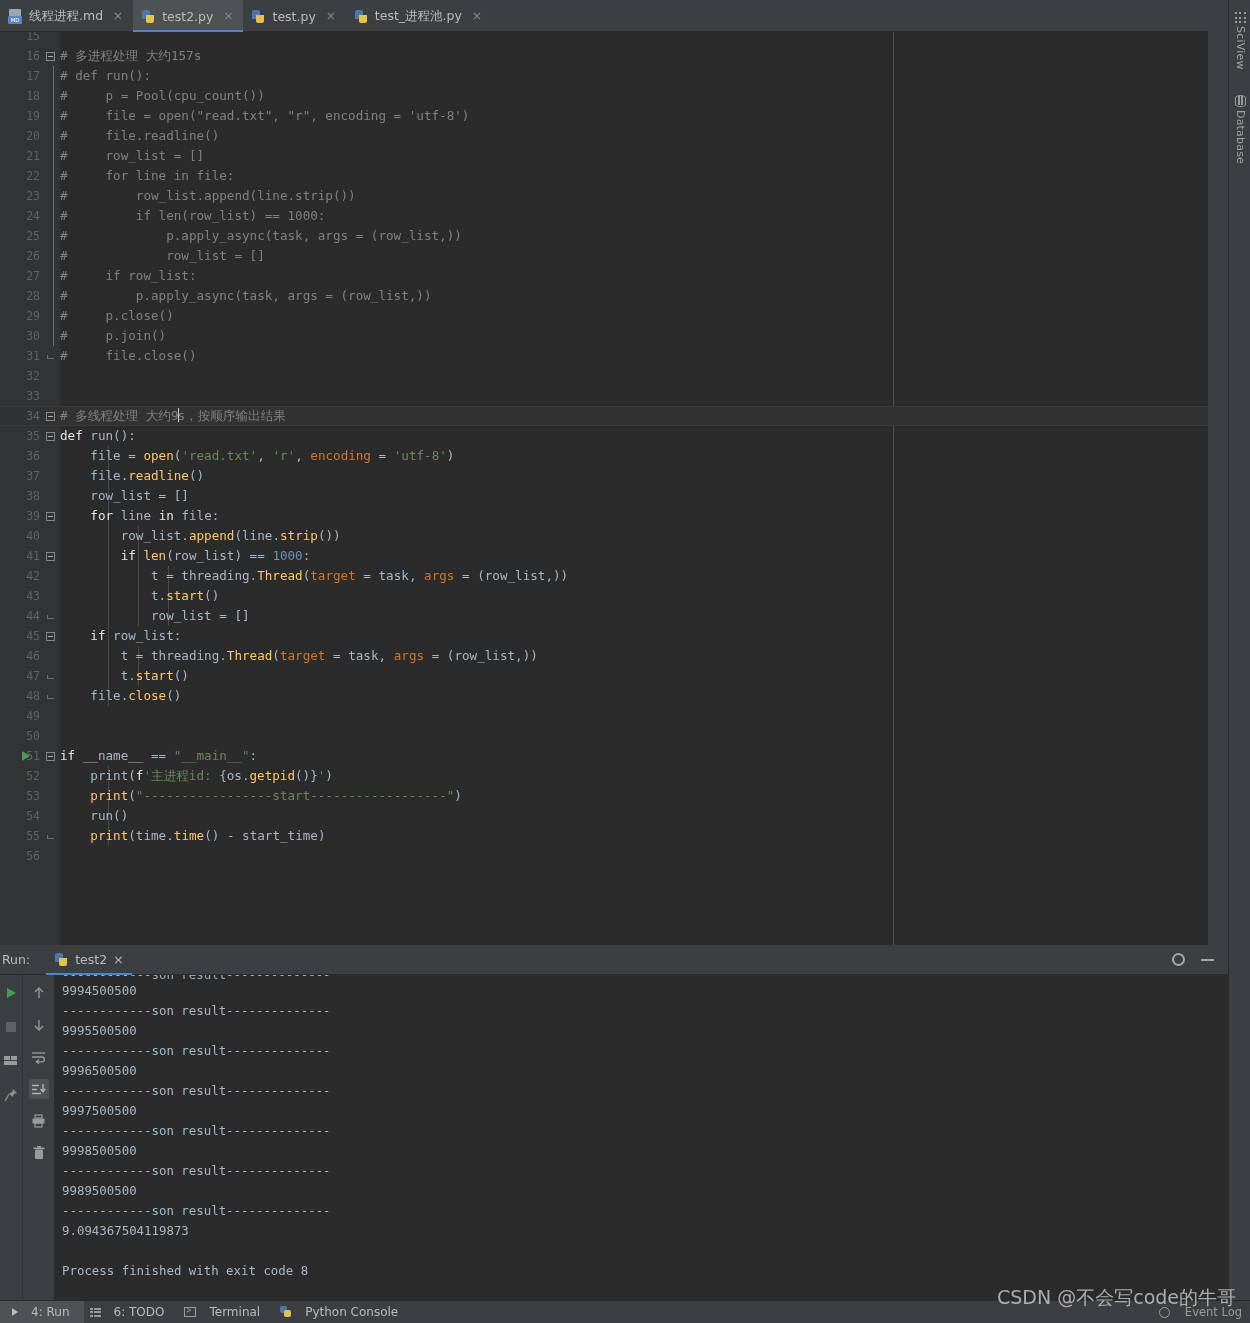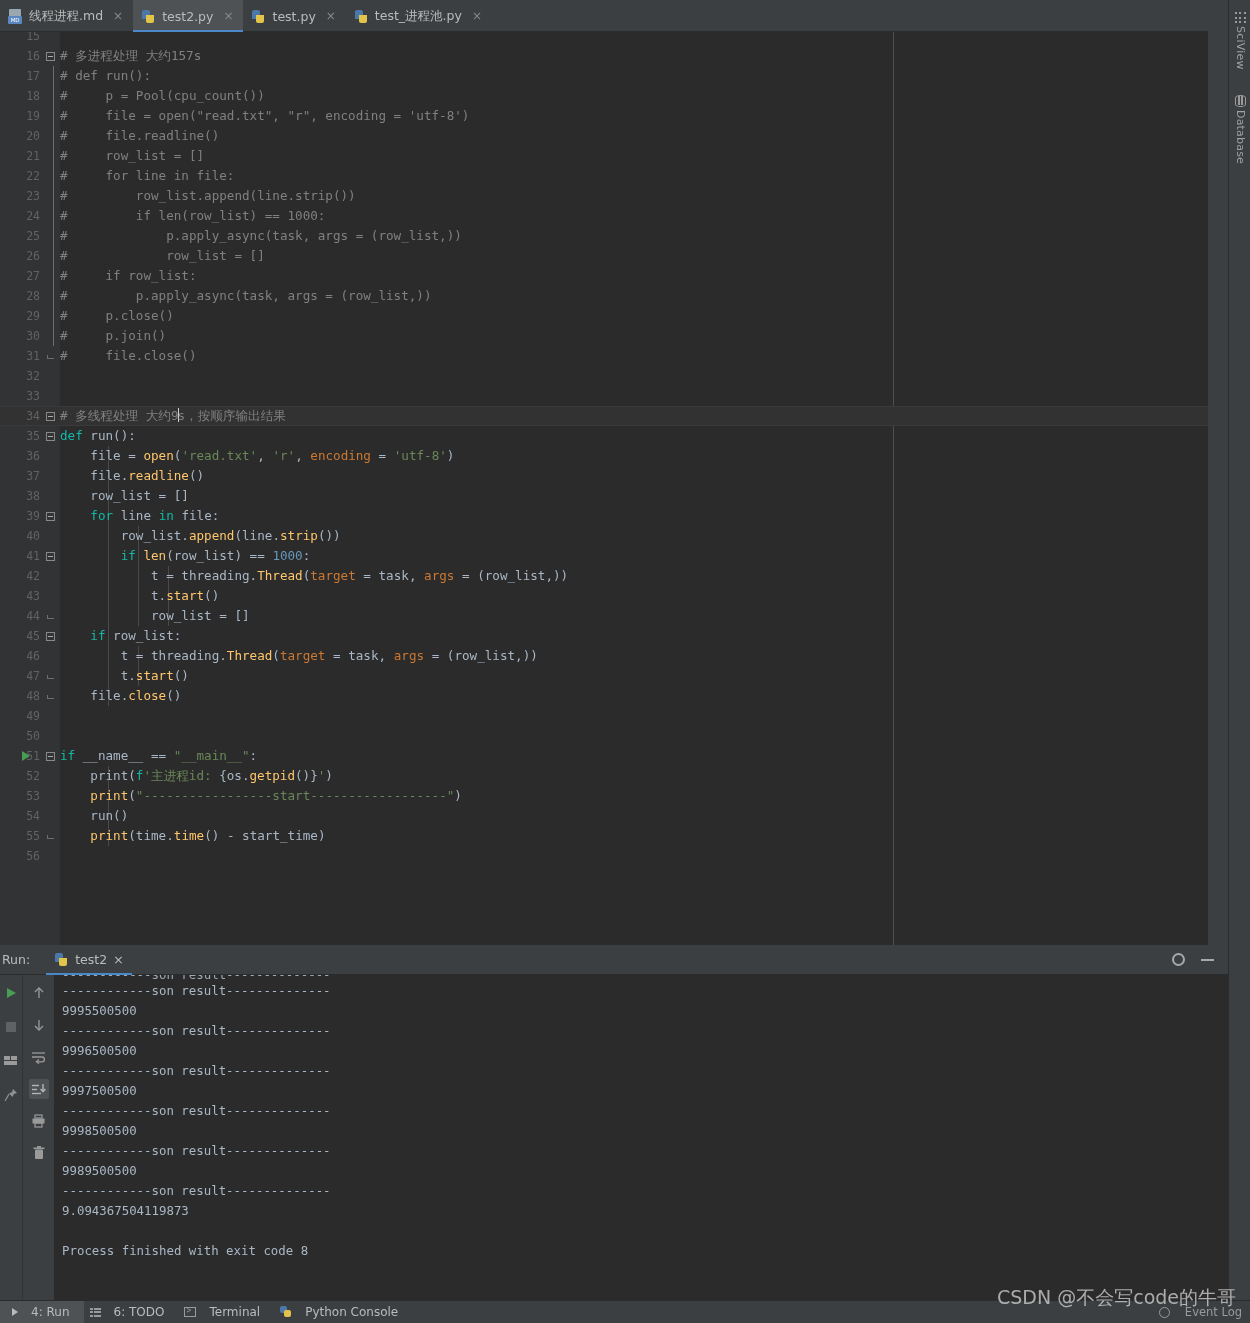--- a/index.html
+++ b/index.html
@@ -114,21 +114,21 @@
   .runarrow {
     position: absolute; left: 22px; top: 5px; width: 0; height: 0;
     border-left: 8px solid #499c54;
     border-top: 5px solid transparent; border-bottom: 5px solid transparent;
   }
   .indent-guides { position: absolute; left: 0; top: 0; right: 0; bottom: 0; }
   .vguide { position: absolute; width: 1px; background: #4a4a4a; }
 
   
   .c-com  { color: #808080; }
-  .c-kw   { color: #14b8a6; }
+  .c-kw   { color: #e5e5e5; }
   .c-str  { color: #6a8759; }
   .c-fn   { color: #ffc66d; }
   .c-num  { color: #6897bb; }
   .c-def  { color: #a9b7c6; }
   .c-kwarg{ color: #cc7832; }
   .c-txt  { color: #a9b7c6; }
 
   .caret {
     display: inline-block; width: 1px; height: 14px; background: #d0d0d0;
     vertical-align: -2px; margin: 0 -1px;
@@ -646,20 +646,21 @@
             <rect x="3" y="3.5" width="8" height="9.5" rx="1" fill="#9a9a9a"></rect>
             <rect x="1.5" y="1.5" width="11" height="1.6" fill="#9a9a9a"></rect>
             <rect x="5" y="0" width="4" height="1.8" fill="#9a9a9a"></rect>
           </svg>
         </div>
       </div>
 
       <div class="console">
         <div class="cclip cline">------------son result--------------</div>
         <div id="console-lines">
+            <div class="cline">9994500500</div>
             <div class="cline">------------son result--------------</div>
             <div class="cline">9995500500</div>
             <div class="cline">------------son result--------------</div>
             <div class="cline">9996500500</div>
             <div class="cline">------------son result--------------</div>
             <div class="cline">9997500500</div>
             <div class="cline">------------son result--------------</div>
             <div class="cline">9998500500</div>
             <div class="cline">------------son result--------------</div>
             <div class="cline">9989500500</div>

